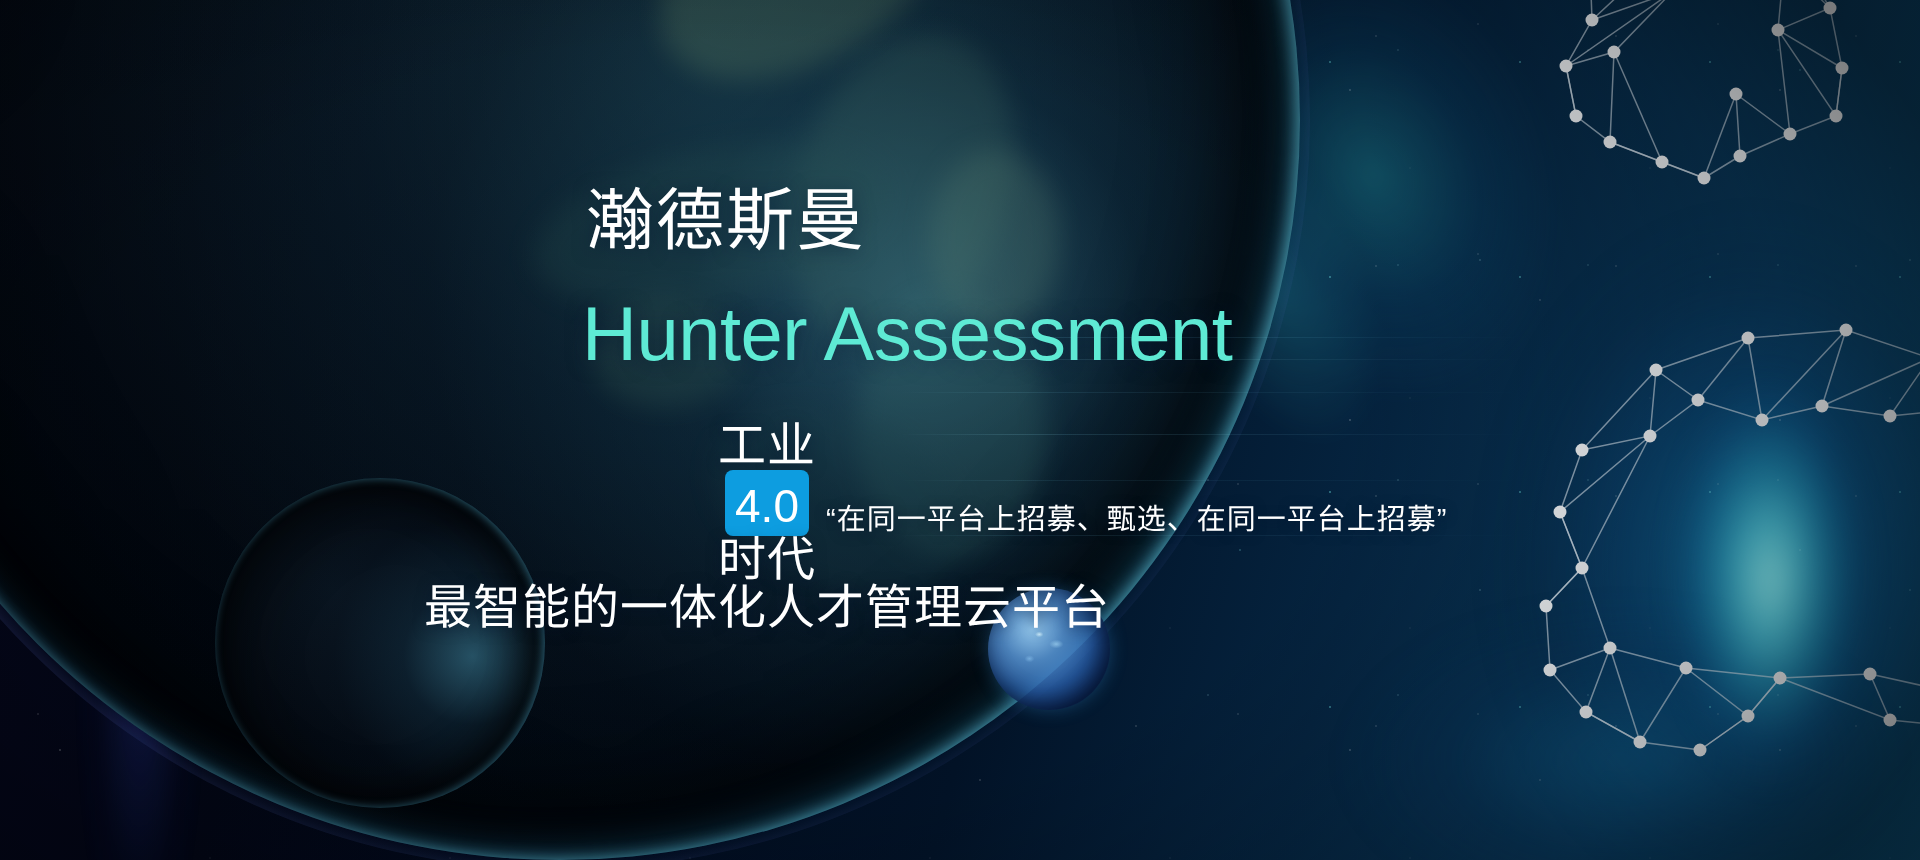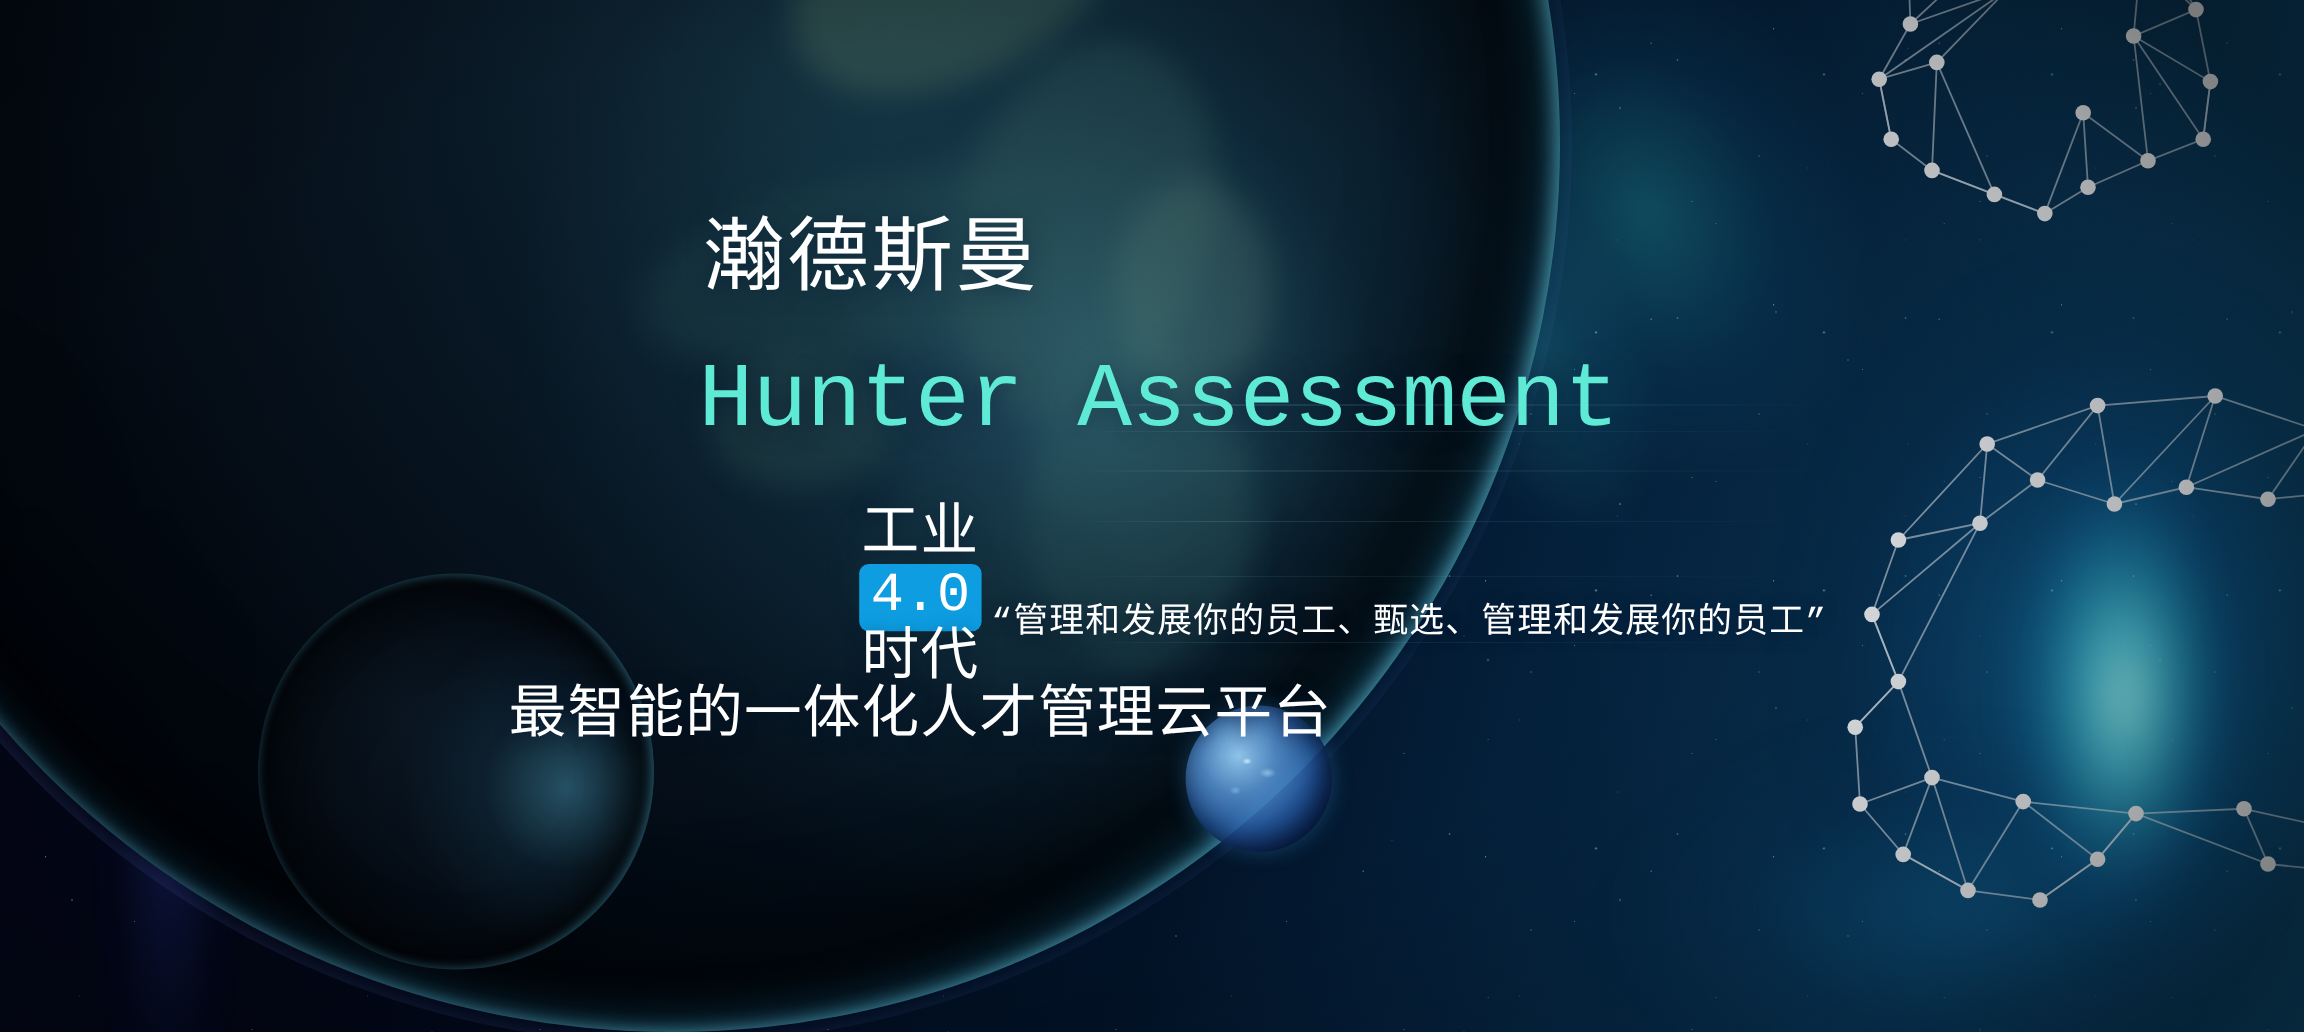--- a/index.html
+++ b/index.html
@@ -11,21 +11,20 @@
   body {
     font-family: "Liberation Sans", "DejaVu Sans", sans-serif;
   }
 
   .stage {
     position: relative;
     width: 1920px;
     height: 860px;
     overflow: hidden;
     background: #01040e;
-    font-family: Liberation Mono, monospace;
   }
 
   
   .layer {
     position: absolute;
     inset: 0;
     pointer-events: none;
   }
   .bg-base2 {
     background: linear-gradient(105deg, #04061a 0%, #020614 20%, #010a1c 38%, #021226 54%, #052440 70%, #0a3c60 86%, #0d5077 100%);
@@ -304,21 +303,21 @@
     flex-direction: column;
   }
   .tagline .seg { display: inline-block; }
   .badge-40 {
     display: inline-flex;
     align-items: center;
     justify-content: center;
     background: #0d9de0;
     color: #ffffff;
     border-radius: 8px;
-    padding: 2px 10px 6px 10px;
+    padding: 12px 10px 6px 10px;
     margin: 0 8px;
     font-size: 46px;
     line-height: 1.05;
     letter-spacing: 0;
     text-shadow: none;
   }
   .tagline .gap { display: inline-block; width: 18px; }
   .subtitle {
     position: absolute;
     left: 826px;
@@ -493,16 +492,16 @@
     <div class="title-en">Hunter Assessment</div>
 
     <div class="tagline">
       <span class="seg">工业</span>
       <span class="badge-40">4.0</span>
       <span class="seg">时代</span>
       <span class="gap"></span>
       <span class="seg">最智能的一体化人才管理云平台</span>
     </div>
 
-    <div class="subtitle">“管理和发展你的员工、甄选、管理和发展你的员工”</div>
+    <div class="subtitle">“在同一平台上招募、甄选、在同一平台上招募”</div>
 
   </div>
 </div>
 
 </body></html>

